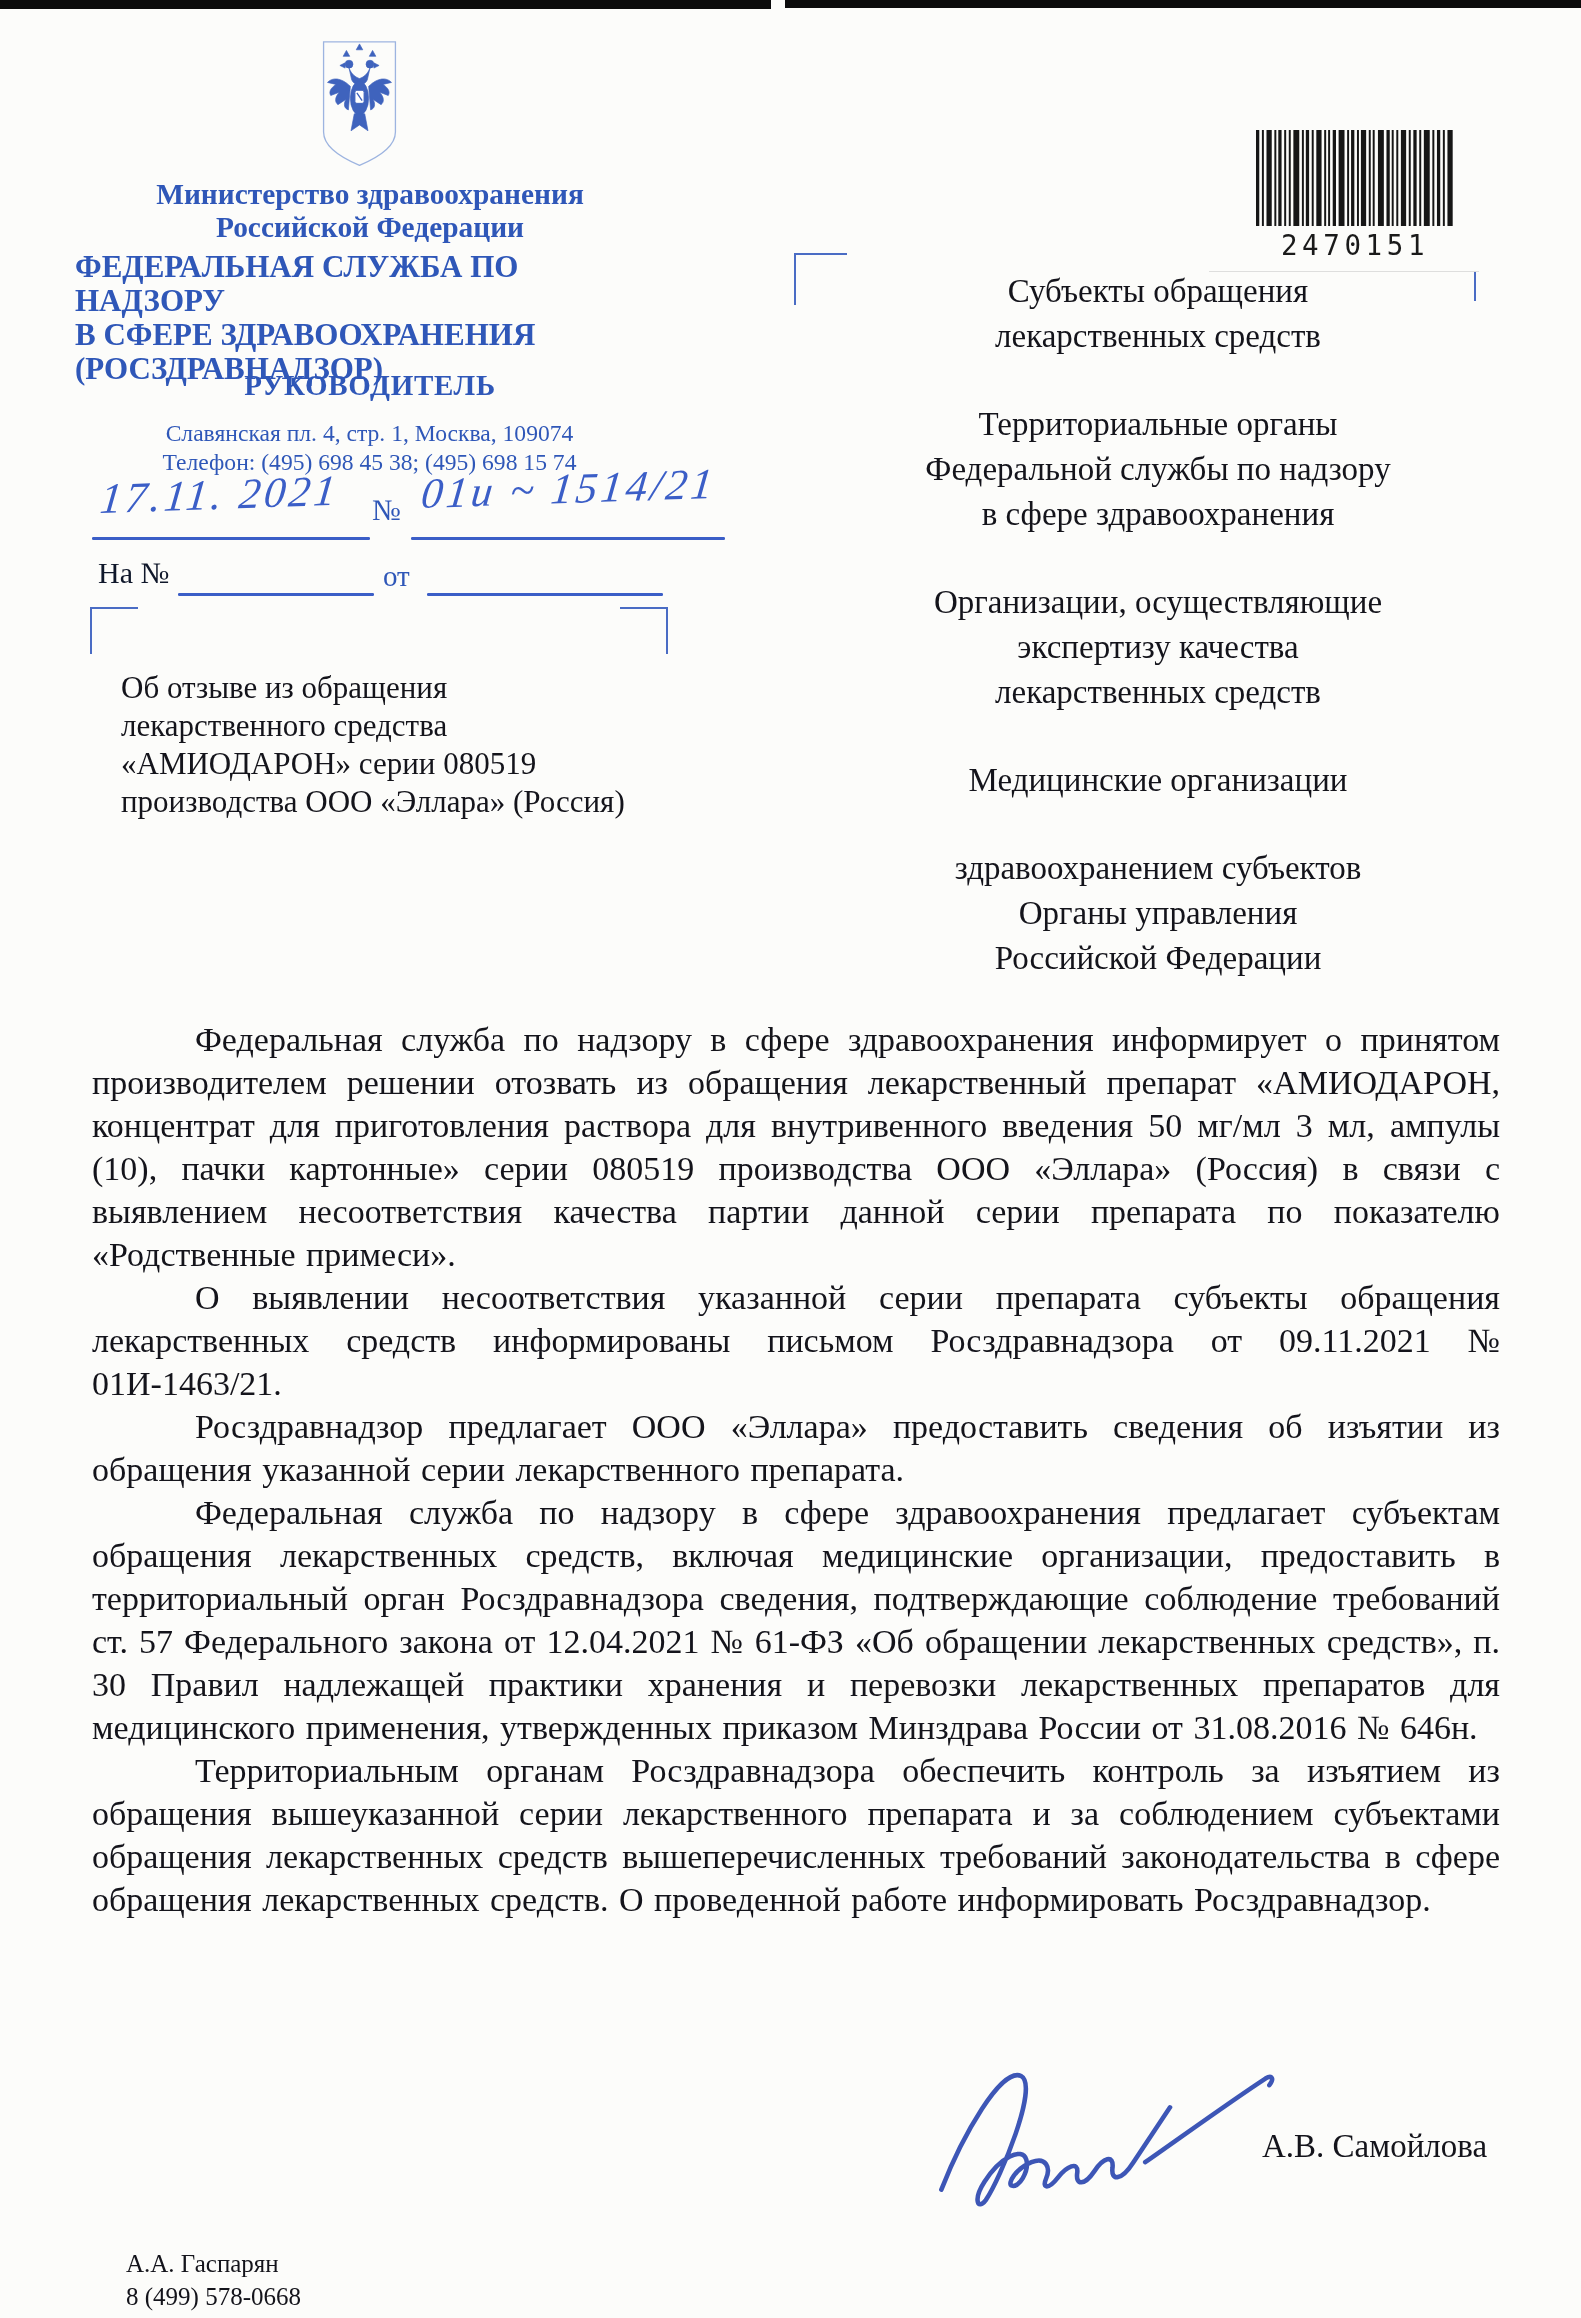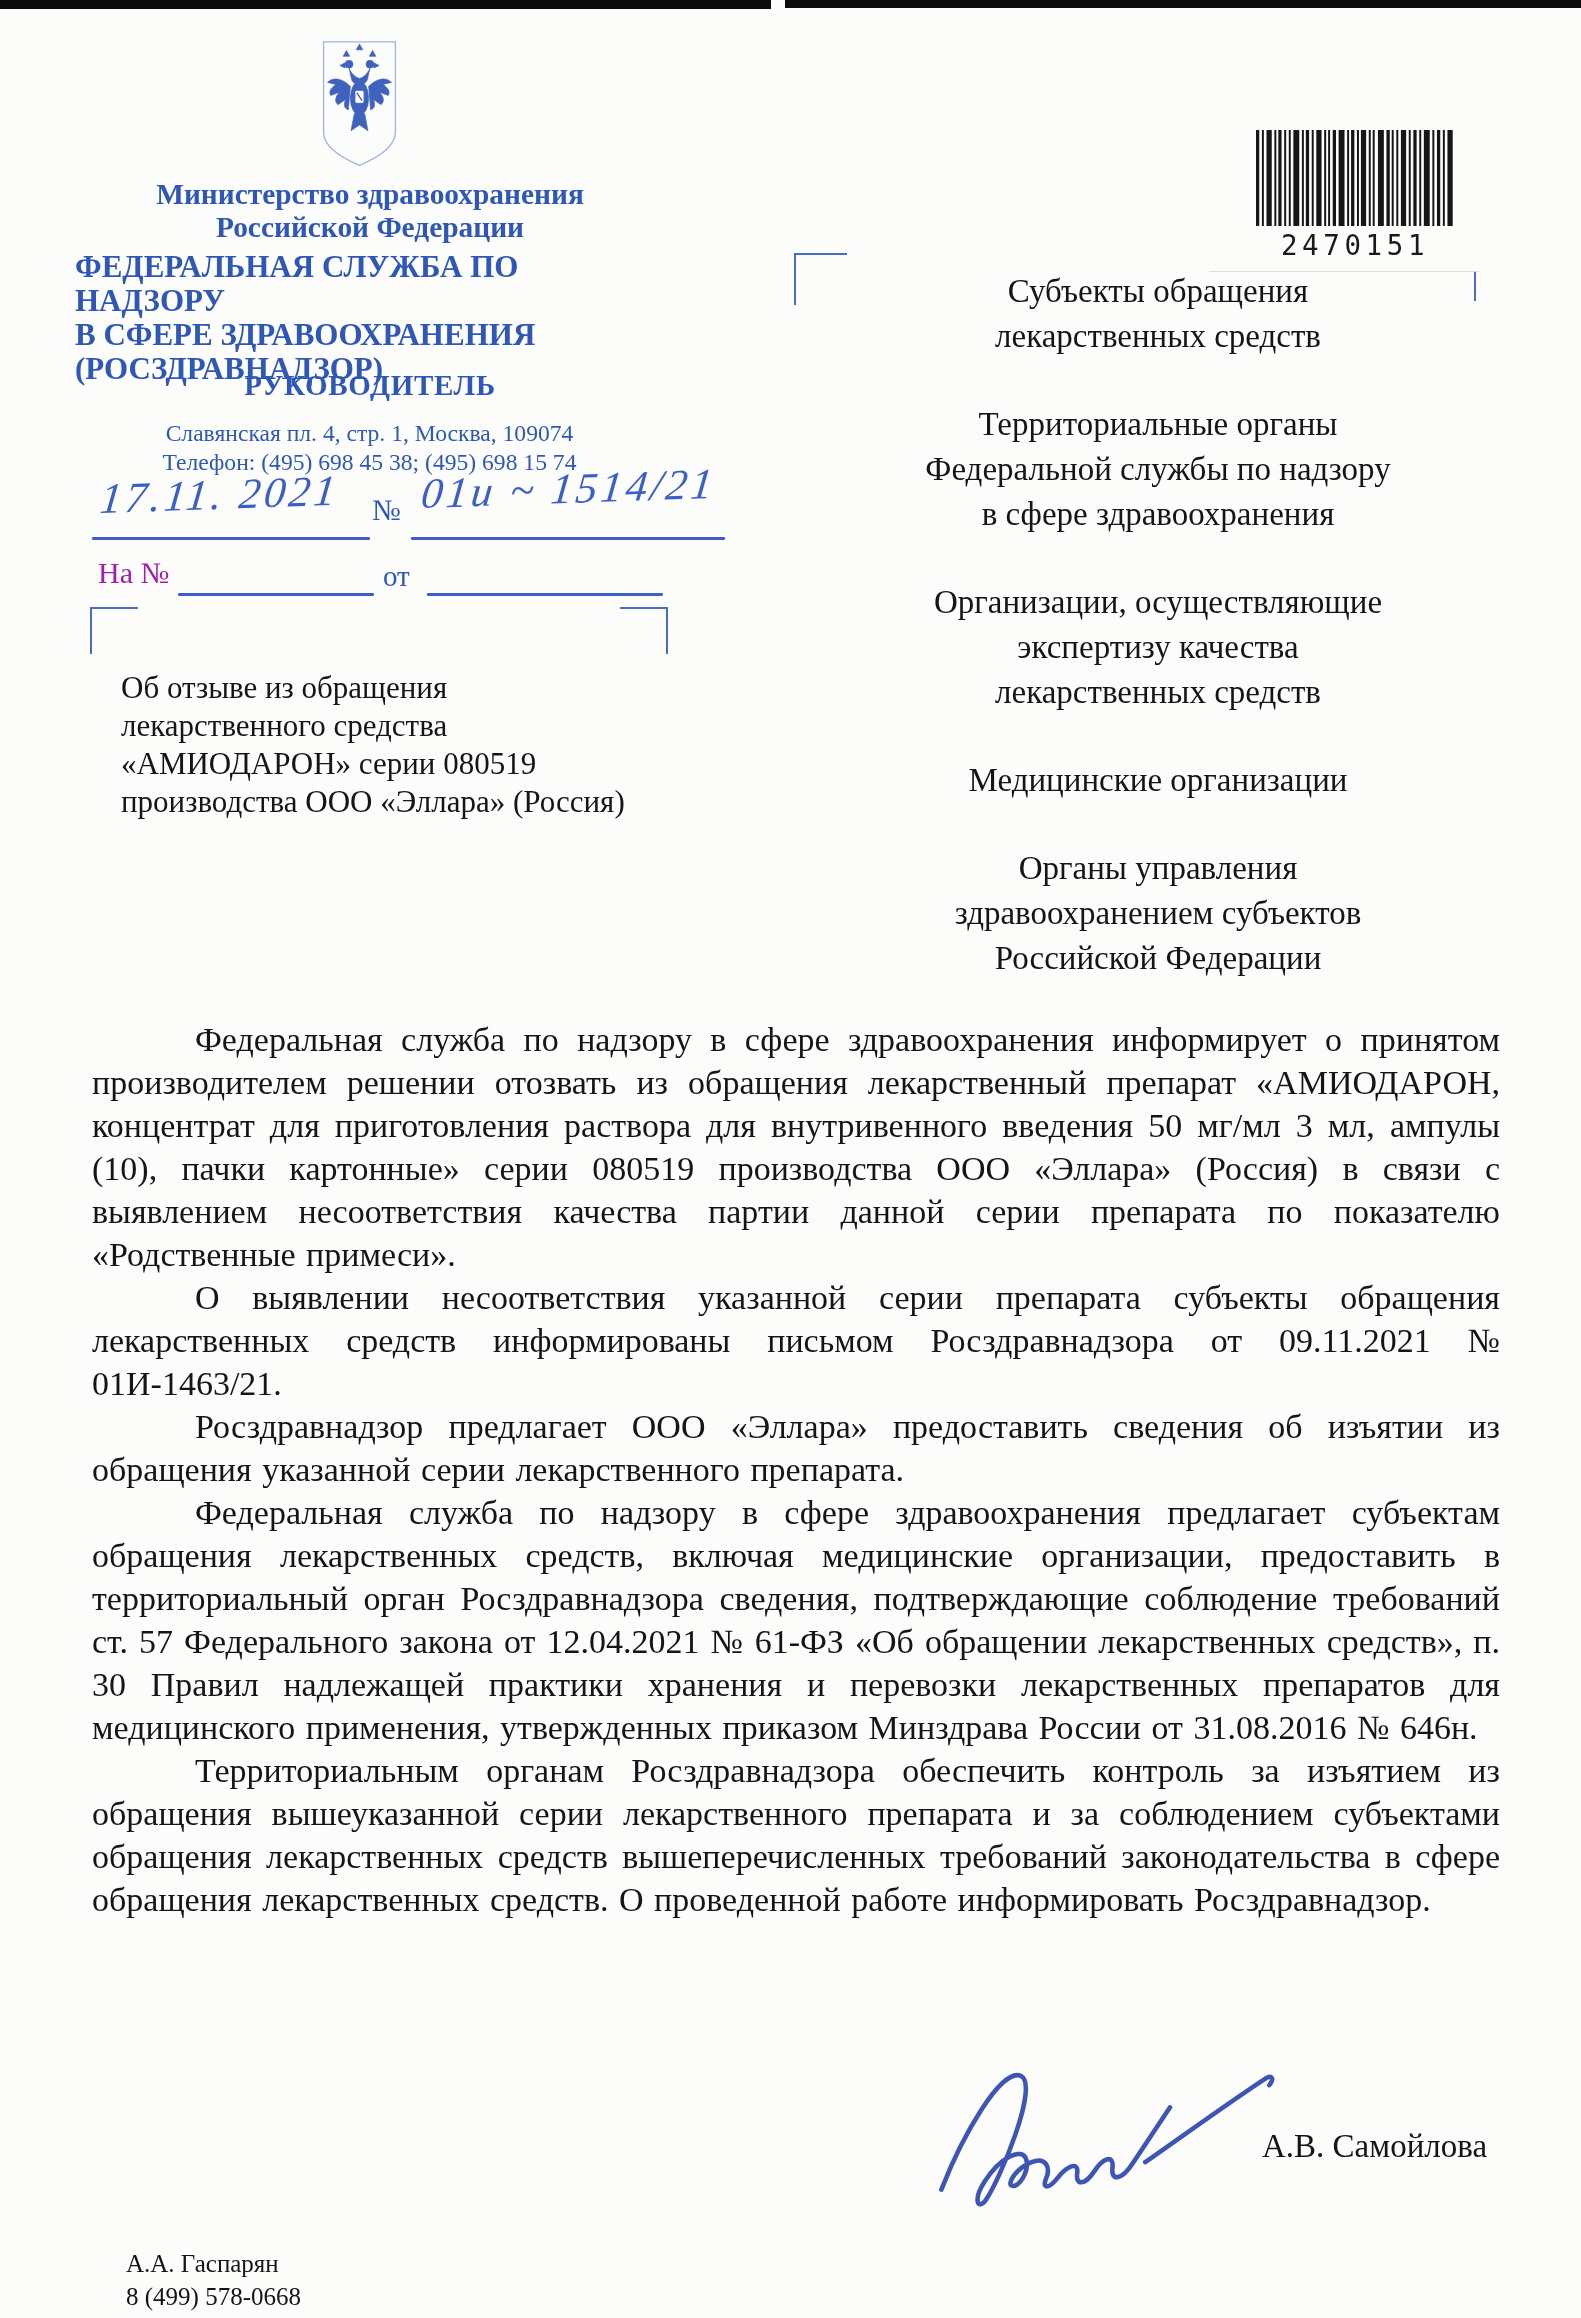--- a/index.html
+++ b/index.html
@@ -19,21 +19,21 @@
     font-weight:bold;font-size:29px;color:#2f57b8;letter-spacing:0.7px;}
   .addr{left:75px;top:419px;width:589px;text-align:center;
     font-size:23.6px;line-height:29.4px;color:#2f57b8;}
   
   .hw{font-style:italic;color:#3b5ec7;font-family:"Liberation Serif",serif;
     letter-spacing:3.3px;transform:skewX(-8deg) rotate(-2deg);transform-origin:left bottom;}
   .hw-date{left:98px;top:474px;font-size:43px;}
   .hw-num{left:419px;top:469px;font-size:43px;}
   .num-sign{left:372px;top:493px;font-size:30px;color:#2f57b8;}
   .uline{height:2.6px;background:#3b5ec7;border-radius:1.3px;}
-  .na-label{left:98px;top:556px;font-size:30px;color:#a21caf;}
+  .na-label{left:98px;top:556px;font-size:30px;color:#0f172a;}
   .ot-label{left:383px;top:560px;font-size:29px;color:#2f57b8;}
   
   .barcode-wrap{left:1256px;top:130px;width:198px;height:96px;}
   .barcode-number{left:1256px;top:229px;width:198px;text-align:center;
     font-family:"DejaVu Sans Mono",monospace;font-size:27.5px;letter-spacing:4.6px;color:#1a1a1a;}
   
   .recipients{left:798px;top:269px;width:720px;text-align:center;
     font-size:33px;line-height:45px;color:#14141b;}
   .recipient-block{margin-bottom:43px;}
   
@@ -168,22 +168,22 @@
       </div>
       <div class="recipient-block">
         <div>Организации, осуществляющие</div>
         <div>экспертизу качества</div>
         <div>лекарственных средств</div>
       </div>
       <div class="recipient-block">
         <div>Медицинские организации</div>
       </div>
       <div class="recipient-block">
+        <div>здравоохранением субъектов</div>
         <div>Органы управления</div>
-        <div>здравоохранением субъектов</div>
         <div>Российской Федерации</div>
       </div>
     </div>
 
   <div class="abs subject">
       <div>Об отзыве из обращения</div>
       <div>лекарственного средства</div>
       <div>«АМИОДАРОН» серии 080519</div>
       <div>производства ООО «Эллара» (Россия)</div>
     </div>

